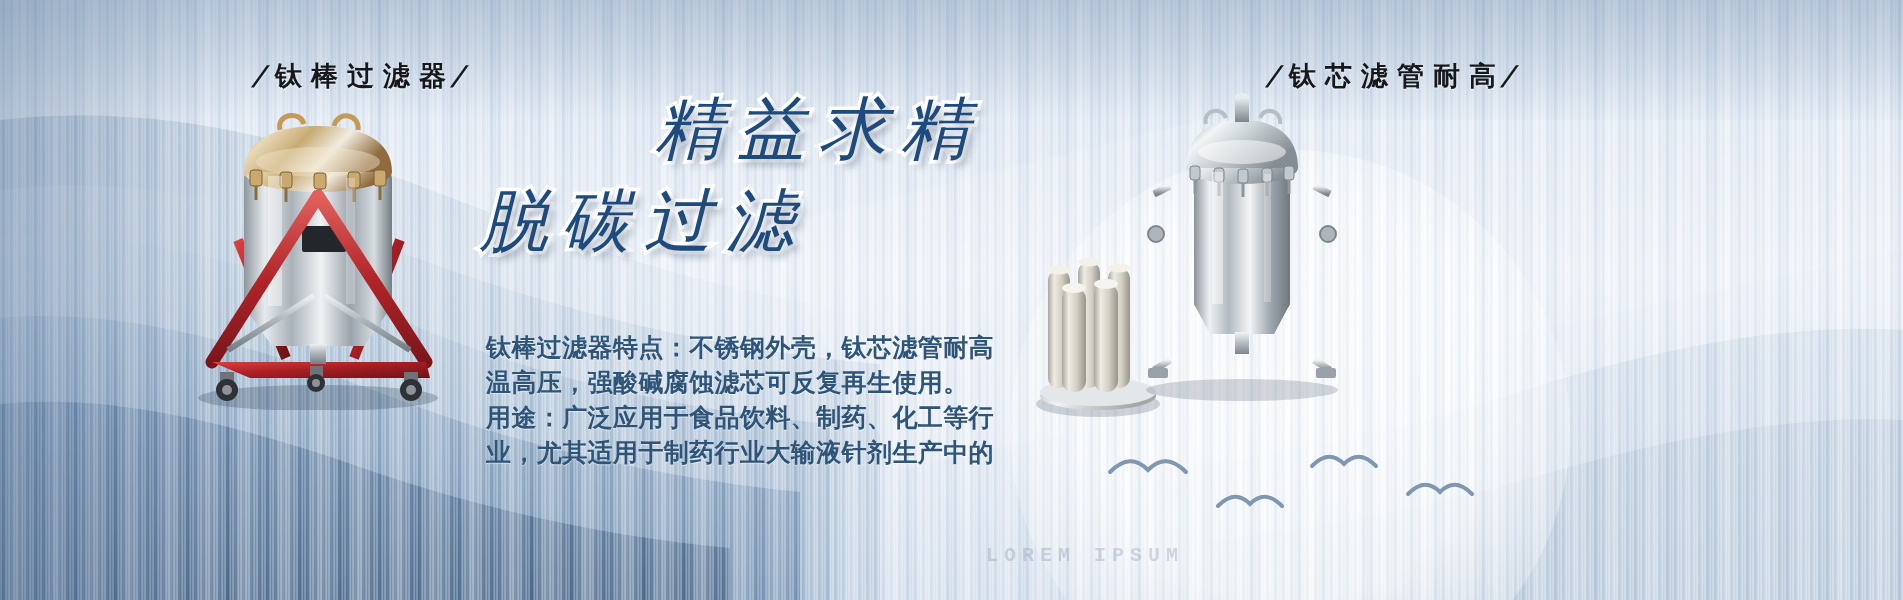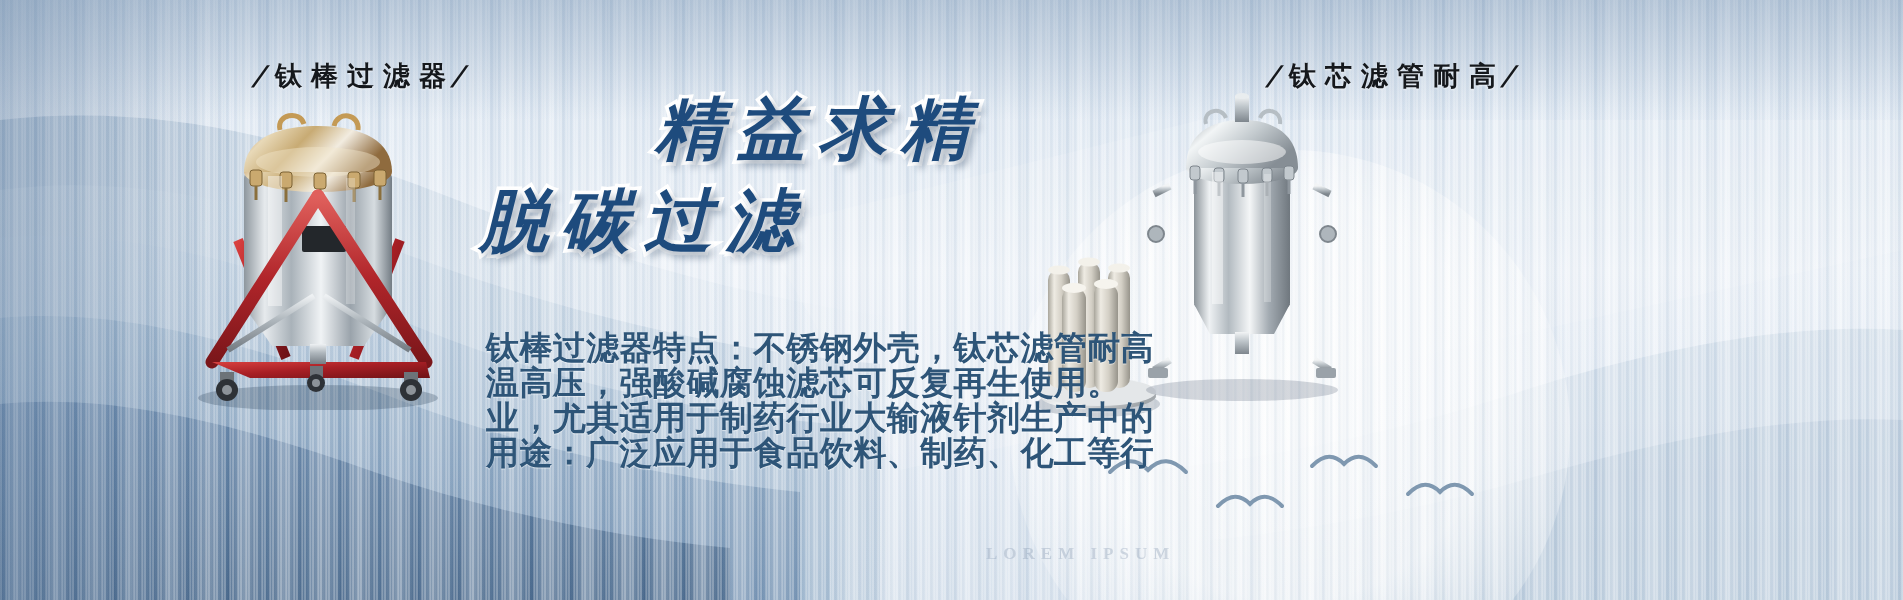--- a/index.html
+++ b/index.html
@@ -64,48 +64,48 @@
     text-shadow:0 1px 2px rgba(255,255,255,0.65);
   }
   #title-left{left:256px;top:58px;}
   #title-right{left:1270px;top:58px;}
   .slash{font-style:italic;font-weight:bold;display:inline-block;transform:skewX(-12deg);}
 
   
   .headline{
     position:absolute;white-space:nowrap;
     font-family:"DejaVu Sans","Liberation Sans",sans-serif;
-    font-weight:bold;font-size:68px;letter-spacing:14px;
+    font-weight:normal;font-size:68px;letter-spacing:14px;
     color:#1e4b7d;
     font-style:italic;
     -webkit-text-stroke:7px #ffffff;
     paint-order:stroke fill;
     text-shadow:
        5px 6px 7px rgba(40,65,95,0.40),
        0 0 2px rgba(255,255,255,0.9);
   }
   #head1{left:655px;top:84px;}
   #head2{left:480px;top:176px;}
 
   
   #desc{
     position:absolute;left:486px;top:330px;width:520px;
     font-family:"DejaVu Sans","Liberation Sans",sans-serif;
-    font-size:33px;line-height:35px;letter-spacing:0.4px;
+    font-size:25px;line-height:35px;letter-spacing:0.4px;
     color:#2e5578;font-weight:bold;
     text-shadow:0 1px 1px rgba(255,255,255,0.55);
   }
   #desc div{white-space:nowrap;}
 
   
   #watermark{
     position:absolute;left:986px;top:544px;
-    font-size:17px;letter-spacing:6px;font-weight:bold;
+    font-size:20px;letter-spacing:6px;font-weight:bold;
     color:rgba(120,140,165,0.30);
-    font-family:Liberation Serif, serif;
+    font-family:Liberation Mono, monospace;
   }
 
   
   .prod{position:absolute;}
 </style>
 </head>
 <body>
 
 <div id="banner">
 
@@ -386,19 +386,19 @@
   <div class="sec-title" id="title-right">
     <span class="slash">/</span><span>钛芯滤管耐高</span><span class="slash">/</span>
   </div>
 
   <div class="headline" id="head1">精益求精</div>
   <div class="headline" id="head2">脱碳过滤</div>
 
   <div id="desc">
     <div>钛棒过滤器特点：不锈钢外壳，钛芯滤管耐高</div>
     <div>温高压，强酸碱腐蚀滤芯可反复再生使用。</div>
+    <div>用途：广泛应用于食品饮料、制药、化工等行</div>
     <div>业，尤其适用于制药行业大输液针剂生产中的</div>
-    <div>用途：广泛应用于食品饮料、制药、化工等行</div>
   </div>
 
   <div id="watermark">LOREM IPSUM</div>
 
 </div>
 
 </body></html>

